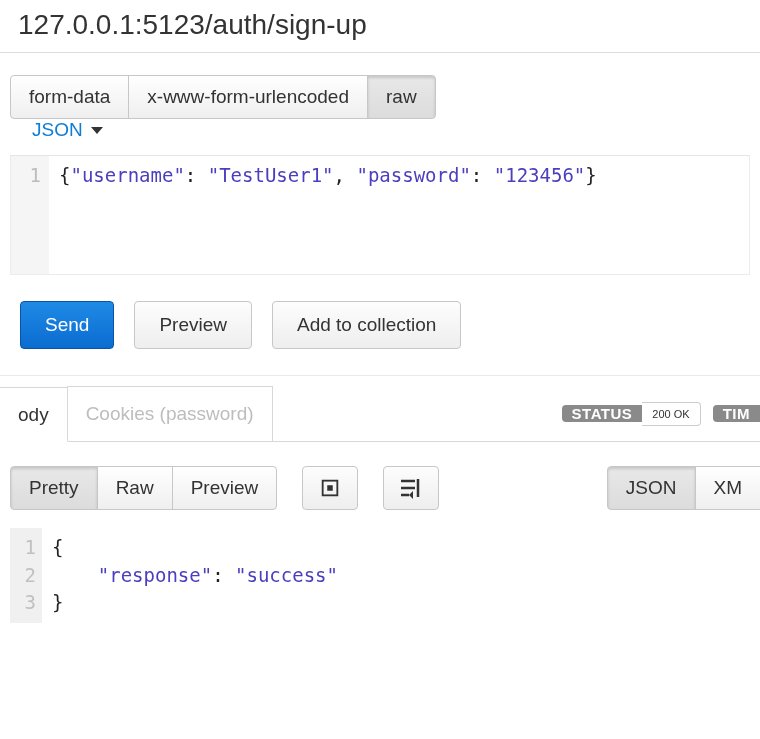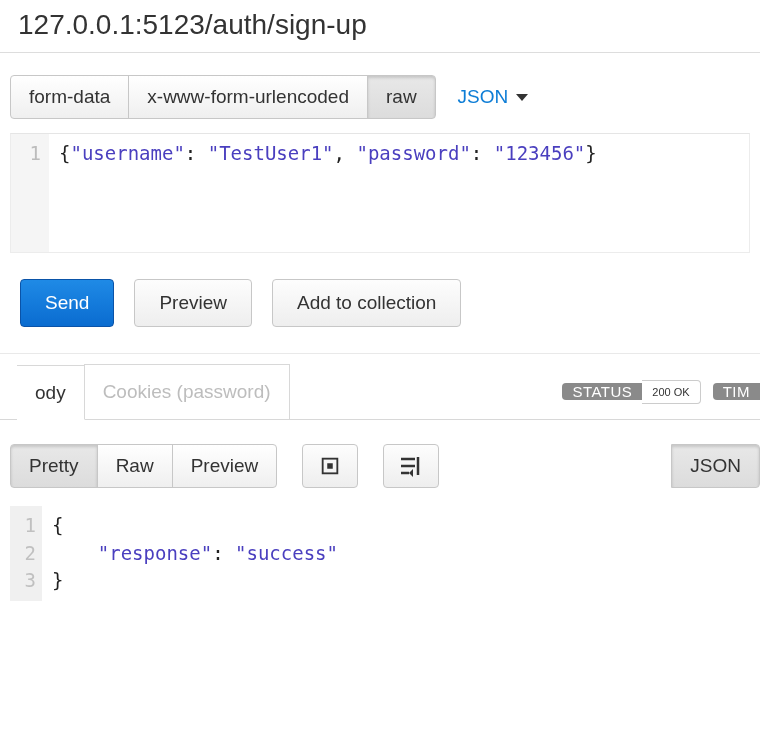--- a/index.html
+++ b/index.html
@@ -22,23 +22,24 @@
     width: 100%;
     border: none;
     outline: none;
     font-size: 28px;
     color: #333;
     background: transparent;
   }
 
   .body-type-row {
     display: flex;
-    align-items: center;
+    align-items: flex-start;
     padding: 22px 10px 14px 10px;
     gap: 0;
+    flex-direction: column;
   }
   .btn-group {
     display: flex;
     border-radius: 4px;
   }
   .btn-group .seg {
     background: linear-gradient(#fff, #efefef);
     border: 1px solid #c7c7c7;
     padding: 10px 18px;
     font-size: 19px;
@@ -130,39 +131,39 @@
     padding: 14px 18px;
     border: 1px solid #d8d8d8;
     border-bottom: none;
     margin-left: -1px;
     font-size: 19px;
     color: #bdbdbd;
     cursor: pointer;
     display: flex;
     align-items: center;
   }
-  .resp-tab.first { margin-left: 17px; border-left: none; }
+  .resp-tab.first { margin-left: 0; border-left: none; }
   .resp-tab.active {
     color: #333;
     background: #fff;
     position: relative;
     top: 1px;
     border-bottom: 1px solid #fff;
   }
   .resp-status {
     margin-left: auto;
     display: flex;
     align-items: center;
     gap: 0;
     padding-right: 0;
   }
   .pill-label {
     background: #8a8a8a;
     color: #fff;
-    font-weight: normal;
+    font-weight: bold;
     font-size: 15px;
     padding: 0 10px;
     border-radius: 4px 0 0 4px;
     letter-spacing: 0.5px;
   }
   .pill-value {
     border: 1px solid #ccc;
     border-left: none;
     border-radius: 0 4px 4px 0;
     padding: 5px 10px;
@@ -278,20 +279,21 @@
         <line x1="2" y1="11" x2="16" y2="11" stroke="#333" stroke-width="2.5"></line>
         <line x1="2" y1="18" x2="10" y2="18" stroke="#333" stroke-width="2.5"></line>
         <line x1="19" y1="2" x2="19" y2="20" stroke="#333" stroke-width="2.5"></line>
         <polygon points="14,14 14,22 10,18" fill="#333"></polygon>
       </svg>
     </span>
   </div>
 
   <div class="btn-group" style="margin-left:auto; margin-right:-10px;">
     <div class="seg active">JSON</div>
+    <div class="seg" style="border-right:none; border-radius:0;">XM</div>
   </div>
 </div>
 
 <div class="resp-editor">
   <div class="gutter" id="resp-gutter">
       <div>1</div>
       <div>2</div>
       <div>3</div>
     </div>
   <div class="code" id="resp-code"><div><span class="js-pln">{</span></div><div><span class="js-pln">    </span><span class="js-key">"response"</span><span class="js-pln">: </span><span class="js-str">"success"</span></div><div><span class="js-pln">}</span></div></div>

